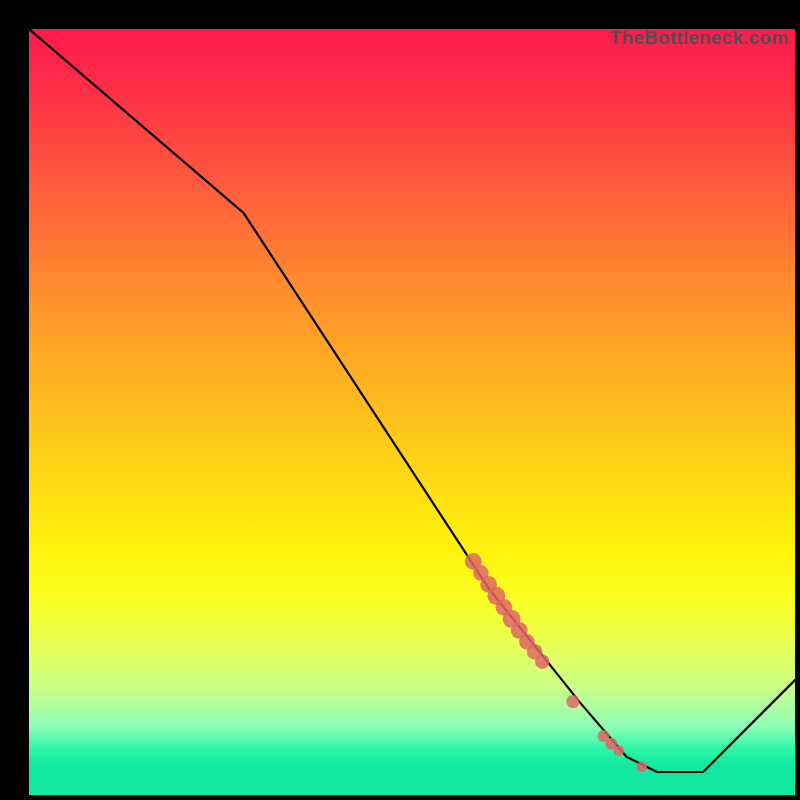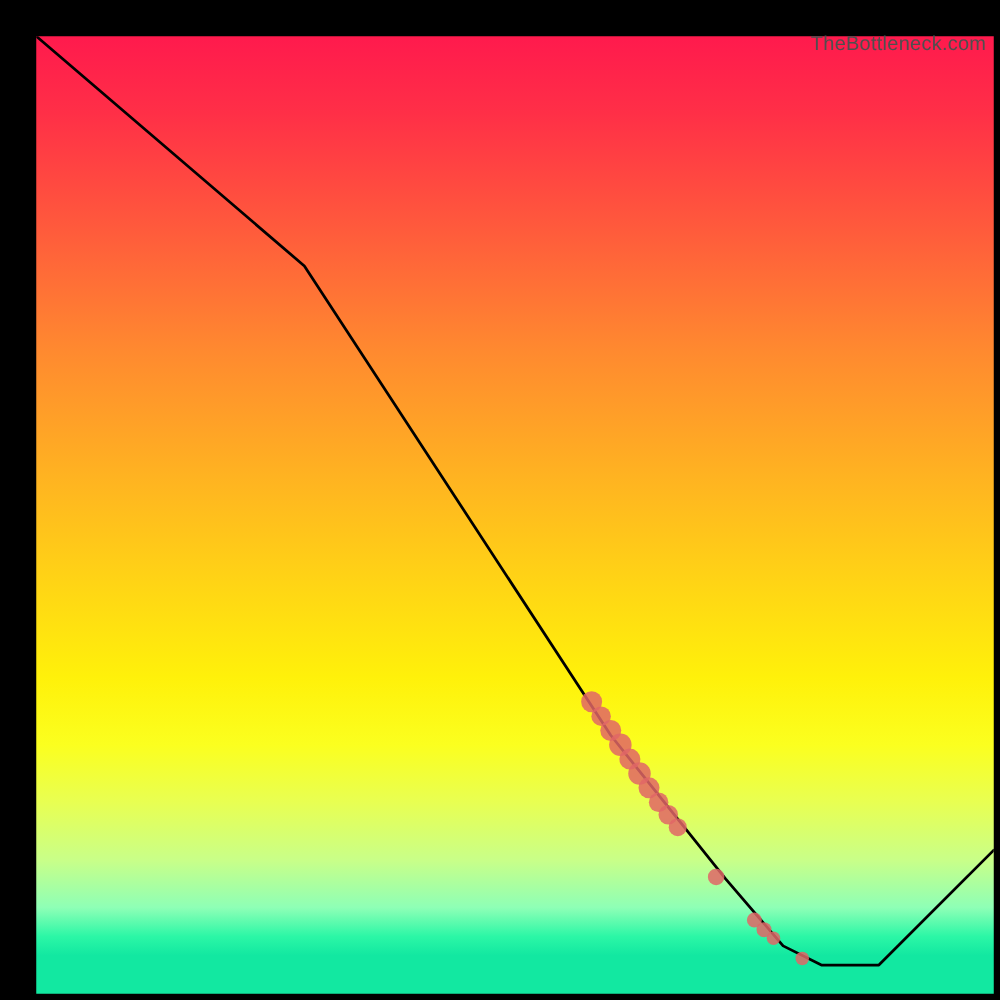--- a/index.html
+++ b/index.html
@@ -41,22 +41,22 @@
       #8effb6 91%,
       #2cf7a6 94%,
       #12e8a1 96%,
       #12e8a1 100%
     );
   }
   .watermark {
     position: absolute;
     right: 6px;
     top: -2px;
-    font-size: 16px;
-    font-weight: 400;
+    font-size: 19px;
+    font-weight: 700;
     color: #4f4f4f;
     letter-spacing: 0.2px;
     user-select: none;
     text-align: center;
   }
   svg.curve {
     position: absolute;
     left: 0;
     top: 0;
     width: 766px;

